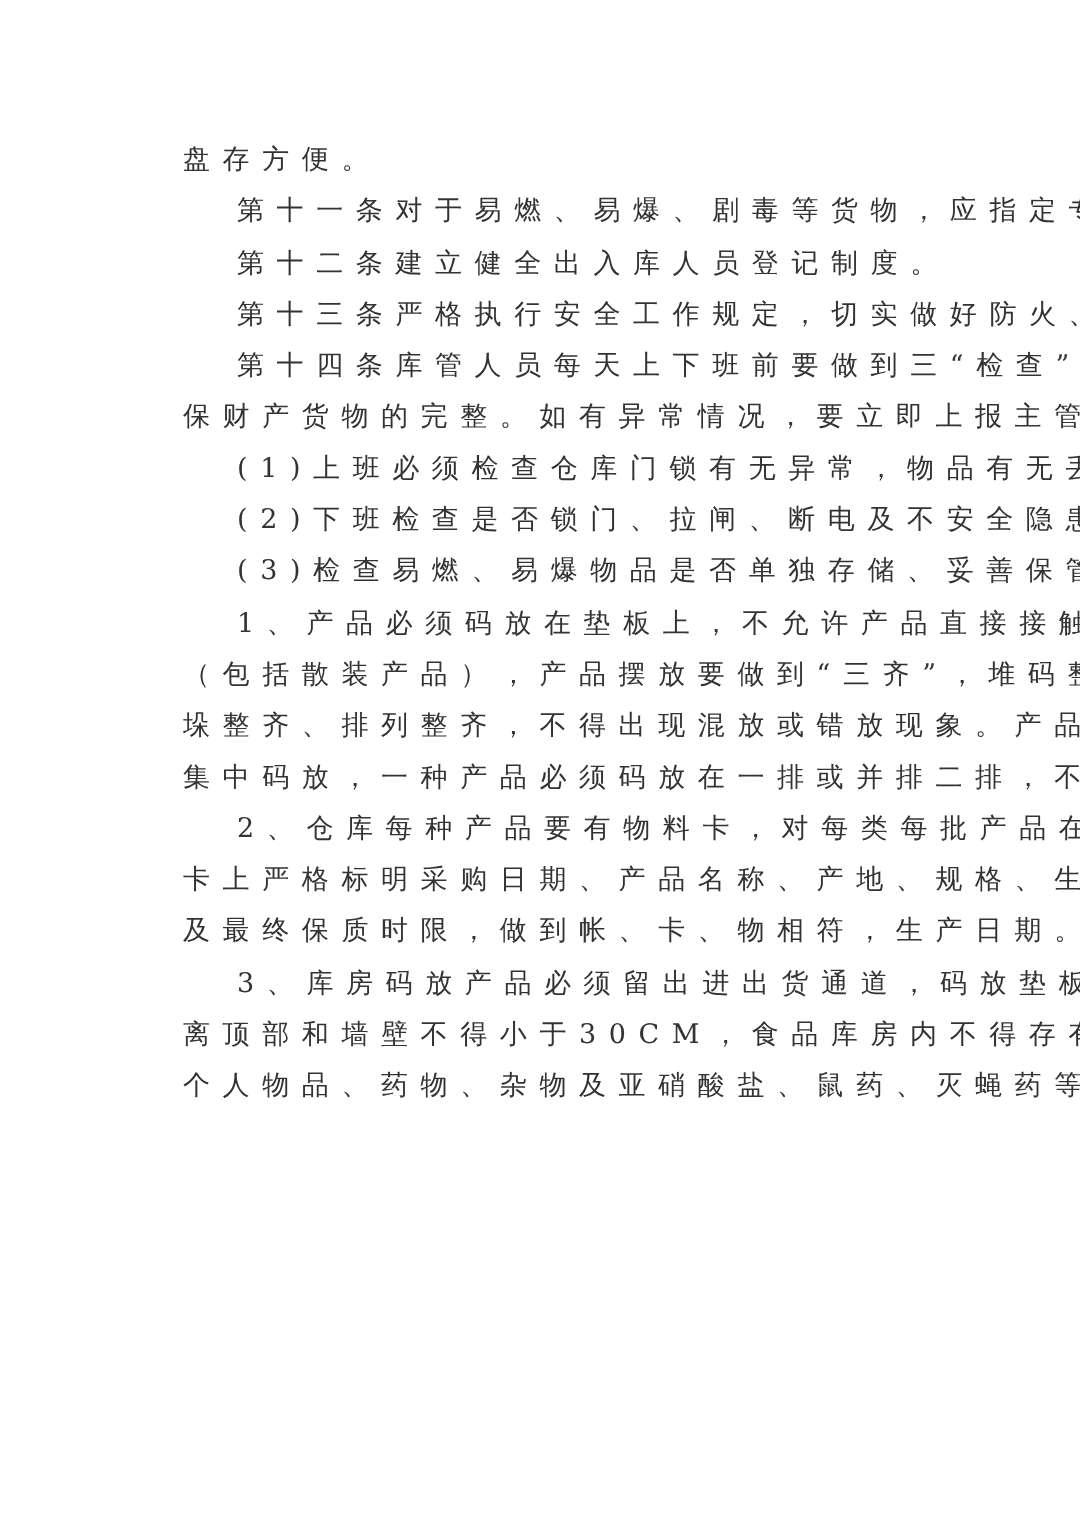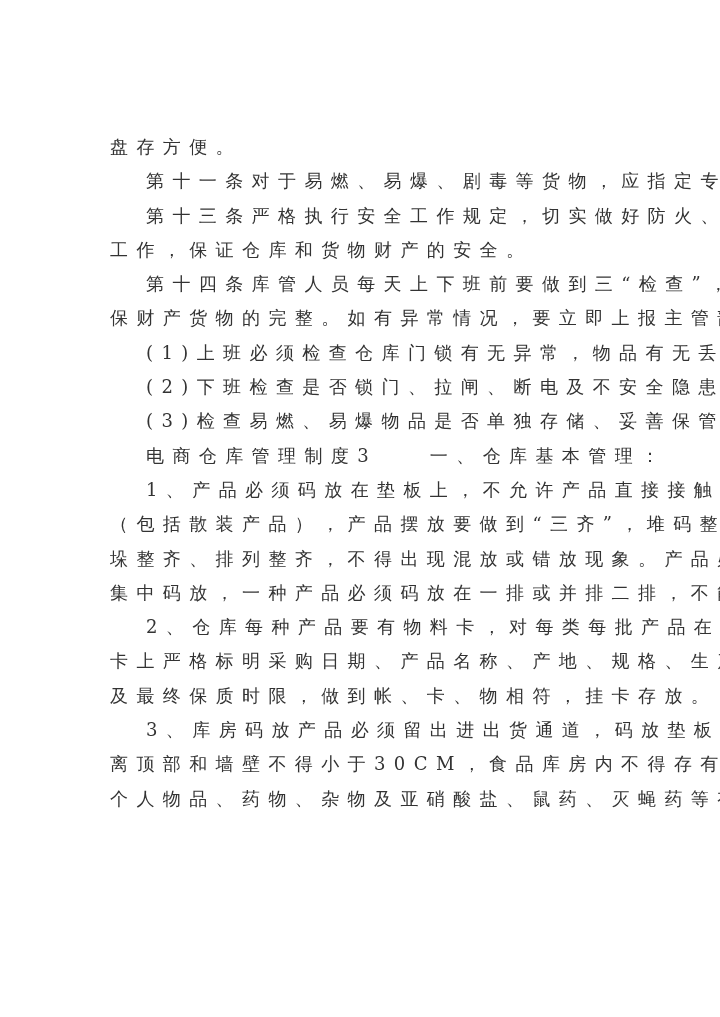--- a/index.html
+++ b/index.html
@@ -10,53 +10,51 @@
     body {
       width: 720px;
       height: 1017px;
       position: relative;
       overflow: hidden;
       font-family: "DejaVu Serif", "Liberation Serif", serif;
       color: #333333;
     }
     .page {
       position: absolute;
-      left: 110px;
+      left: 122px;
       top: 90px;
       width: 486px;
-      margin-top: 40px;
     }
     .line {
       height: 34.3px;
       line-height: 34.3px;
       font-size: 18px;
       white-space: nowrap;
       letter-spacing: 8.4px;
     }
     .indent {
       padding-left: 36px;
     }
   </style>
 </head>
 <body>
 
 <div class="page">
   <div class="line">盘存方便。</div>
   <div class="line indent">第十一条对于易燃、易爆、剧毒等货物，应指定专人管</div>
+  <div class="line indent">第十二条建立健全出入库人员登记制度。</div>
   <div class="line indent">第十三条严格执行安全工作规定，切实做好防火、防盗</div>
-  <div class="line">工作，保证仓库和货物财产的安全。</div>
   <div class="line indent">第十四条库管人员每天上下班前要做到三“检查”，确</div>
   <div class="line">保财产货物的完整。如有异常情况，要立即上报主管部门。</div>
   <div class="line indent">(1)上班必须检查仓库门锁有无异常，物品有无丢失。</div>
   <div class="line indent">(2)下班检查是否锁门、拉闸、断电及不安全隐患。</div>
   <div class="line indent">(3)检查易燃、易爆物品是否单独存储、妥善保管。</div>
-  <div class="line indent">电商仓库管理制度3　　一、仓库基本管理：</div>
   <div class="line indent">1、产品必须码放在垫板上，不允许产品直接接触地面</div>
   <div class="line">（包括散装产品），产品摆放要做到“三齐”，堆码整齐、码</div>
   <div class="line">垛整齐、排列整齐，不得出现混放或错放现象。产品必须要</div>
   <div class="line">集中码放，一种产品必须码放在一排或并排二排，不能相隔</div>
   <div class="line indent">2、仓库每种产品要有物料卡，对每类每批产品在物料</div>
   <div class="line">卡上严格标明采购日期、产品名称、产地、规格、生产日期</div>
-  <div class="line">及最终保质时限，做到帐、卡、物相符，挂卡存放。</div>
+  <div class="line">及最终保质时限，做到帐、卡、物相符，生产日期。</div>
   <div class="line indent">3、库房码放产品必须留出进出货通道，码放垫板产品</div>
   <div class="line">离顶部和墙壁不得小于30CM，食品库房内不得存有非食品、</div>
   <div class="line">个人物品、药物、杂物及亚硝酸盐、鼠药、灭蝇药等有毒有</div>
 </div>
 
 </body></html>

